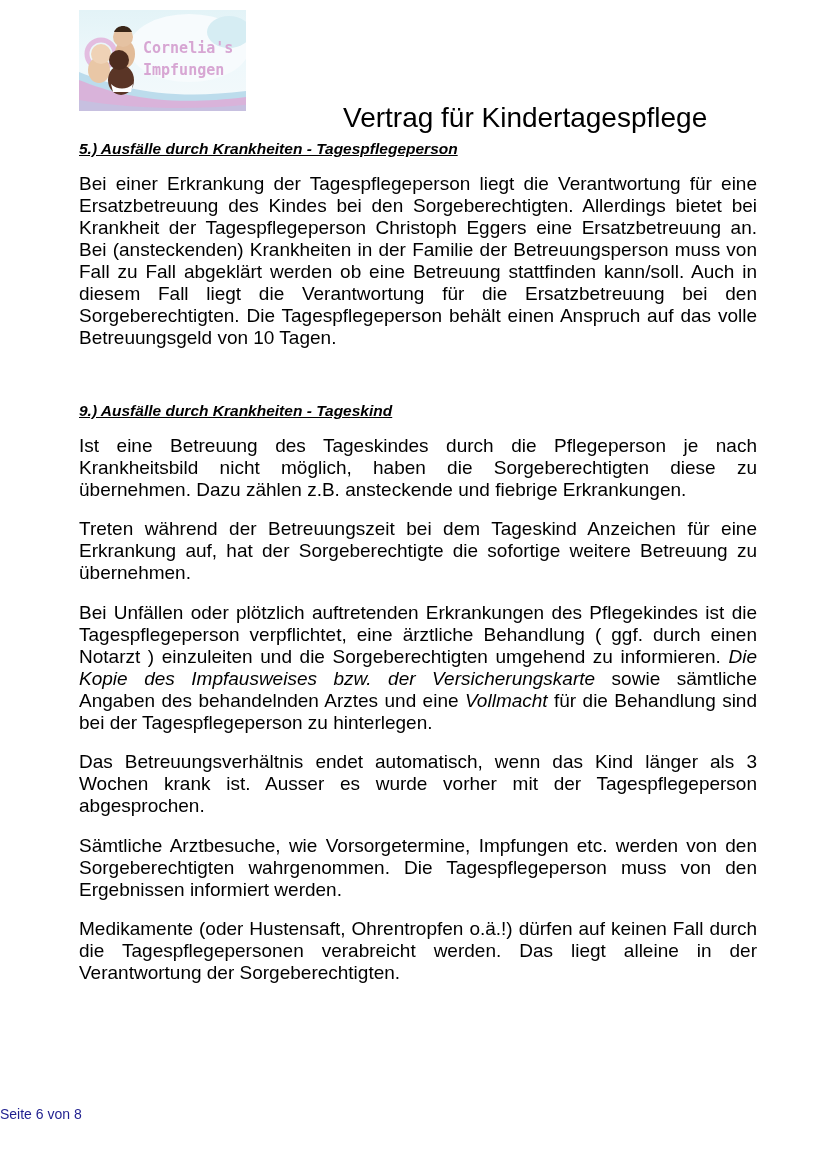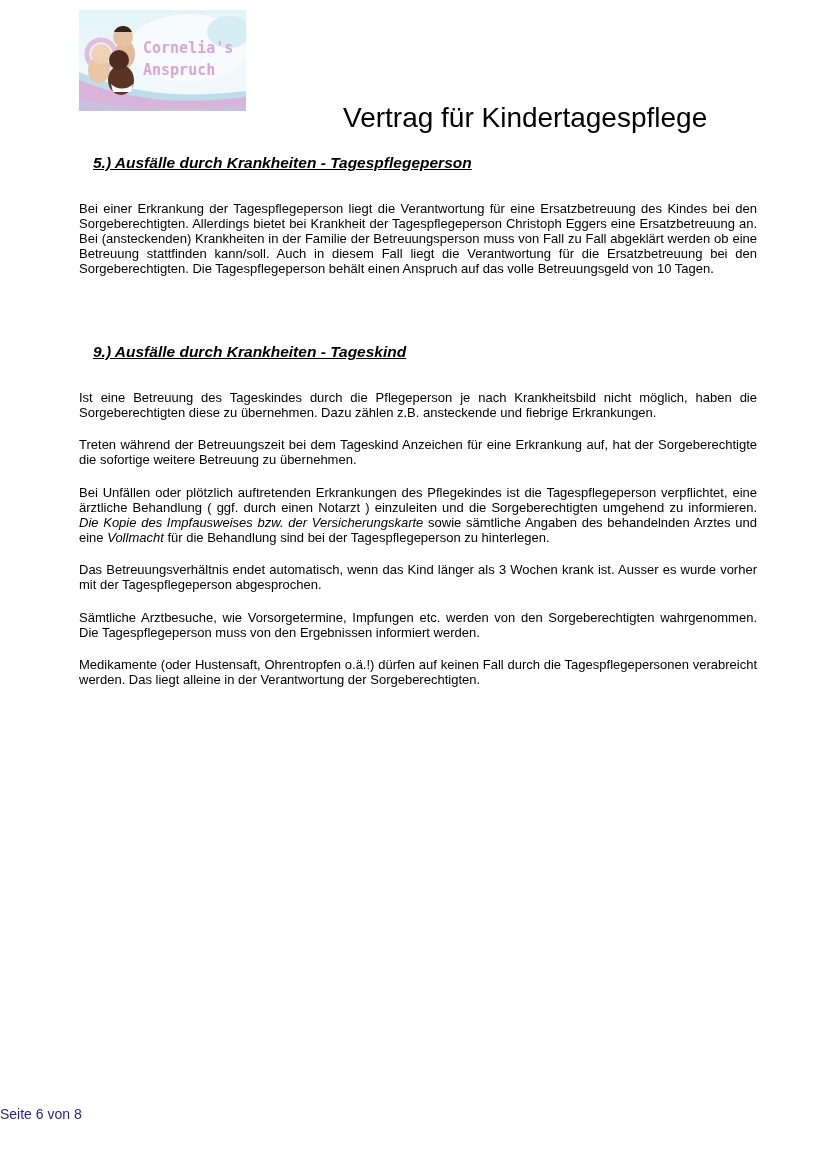--- a/index.html
+++ b/index.html
@@ -17,24 +17,24 @@
       font-size: 15px; line-height: 22px; color: #d7a6d3; font-weight: bold; letter-spacing: 0px;
     }
     .logo-text span { display: block; }
     .doc-title {
       position: absolute; left: 325px; top: 82px; font-size: 28px; line-height: 36px;
       font-weight: normal; margin: 18px; white-space: nowrap;
     }
     .content { position: absolute; left: 79px; top: 139px; width: 678px; }
     .section-heading {
       font-size: 15.5px; font-weight: bold; font-style: italic; text-decoration: underline;
-      margin: 14px; line-height: 20px; height: 20px;
+      margin: 0; line-height: 20px; height: 20px;
     }
     p.body {
-      font-size: 13px; line-height: 15px; margin: 0; text-align: justify;
+      font-size: 19px; line-height: 22px; margin: 0; text-align: justify;
     }
     .gap-h { height: 14px; }
     .gap-p { height: 17.4px; }
     .gap-sec { height: 52px; }
     em { font-style: italic; margin-top: 48px; }
     .footer {
       position: absolute; left: 0; width: 672px; top: 1106px; text-align: left;
       font-size: 14px; color: #1f1f8f;
     }
   </style>
@@ -59,21 +59,21 @@
     <ellipse cx="46" cy="44" rx="10" ry="14" fill="#e2bb98"></ellipse>
     <circle cx="44" cy="27" r="10" fill="#e5c2a2"></circle>
     <path d="M35,22 C38,14 50,14 53,22" fill="#3a2618"></path>
 
     <ellipse cx="42" cy="70" rx="13" ry="15" fill="#5a3526"></ellipse>
     <circle cx="40" cy="50" r="10" fill="#4d2c1f"></circle>
     <path d="M32,74 C38,80 48,80 54,74 L52,82 L34,82 Z" fill="#ffffff"></path>
   </svg>
   <div class="logo-text">
     <span>Cornelia's</span>
-    <span>Anspruch</span>
+    <span>Impfungen</span>
   </div>
 </div>
 
 <h1 class="doc-title">Vertrag für Kindertagespflege</h1>
 
 <div class="content">
   <section>
     <h2 class="section-heading">5.) Ausfälle durch Krankheiten - Tagespflegeperson</h2>
     <div class="gap-h"></div>
     <p class="body">Bei einer Erkrankung der Tagespflegeperson liegt die Verantwortung für eine Ersatzbetreuung des Kindes bei den Sorgeberechtigten. Allerdings bietet bei Krankheit der Tagespflegeperson Christoph Eggers eine Ersatzbetreuung an. Bei (ansteckenden) Krankheiten in der Familie der Betreuungsperson muss von Fall zu Fall abgeklärt werden ob eine Betreuung stattfinden kann/soll. Auch in diesem Fall liegt die Verantwortung für die Ersatzbetreuung bei den Sorgeberechtigten. Die Tagespflegeperson behält einen Anspruch auf das volle Betreuungsgeld von 10 Tagen.</p>

